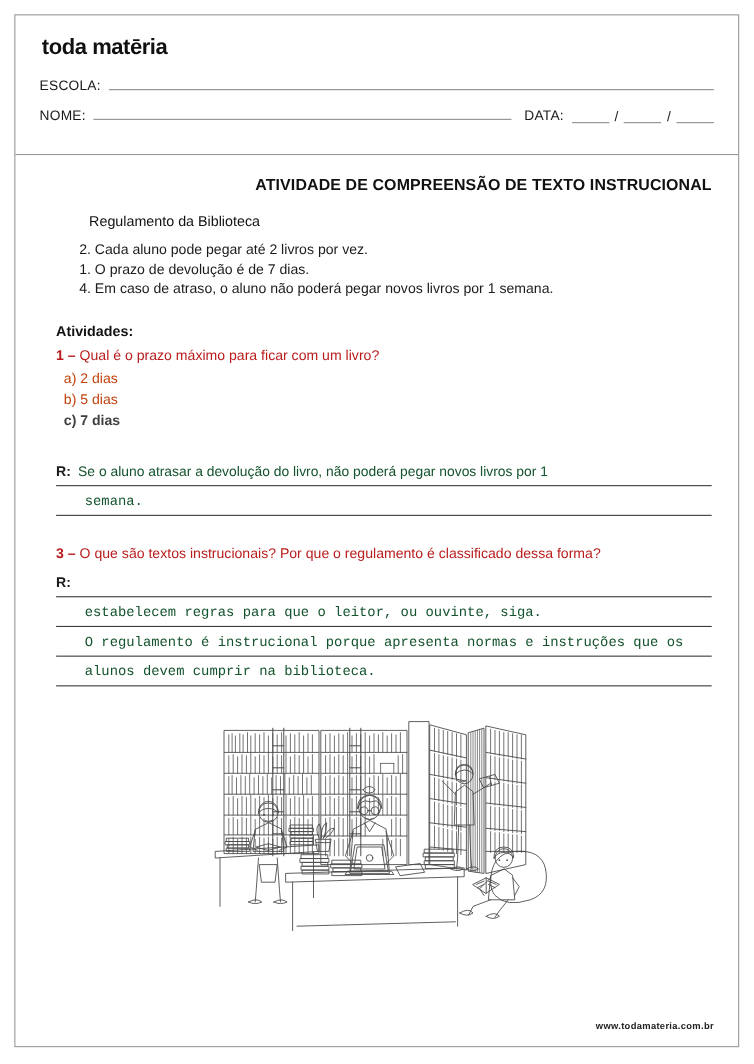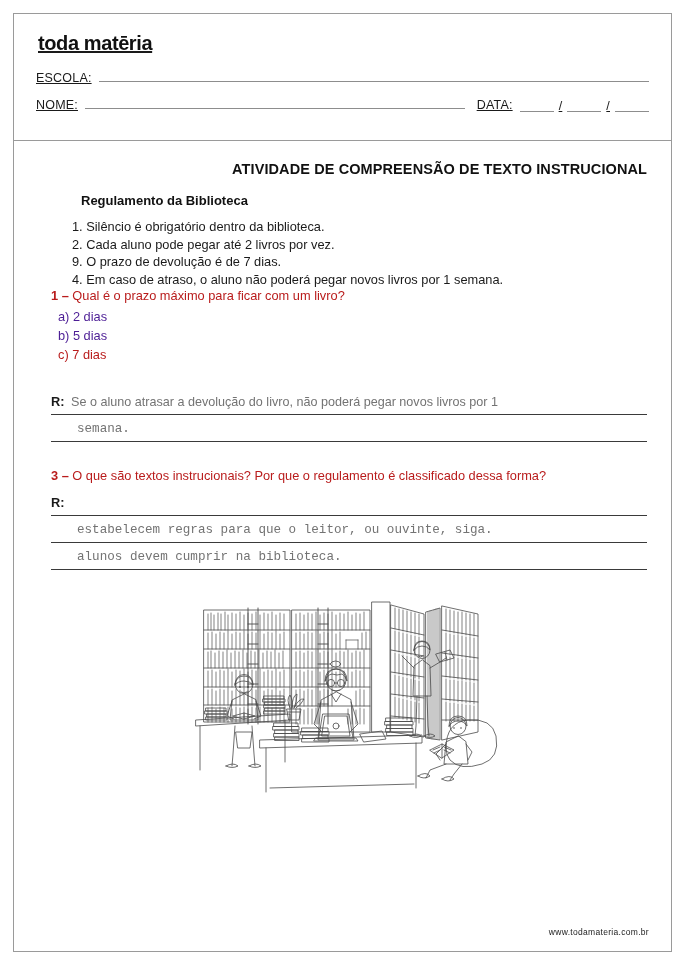--- a/index.html
+++ b/index.html
@@ -25,21 +25,20 @@
     height: 939px;
     border: 1px solid #9a9a9a;
     background: #fff;
   }
 
   
   .header {
     border-bottom: 1px solid #9a9a9a;
     padding: 16px 22px 12px 22px;
     height: 127px;
-    text-decoration: underline;
   }
   .logo {
     font-size: 20px;
     font-weight: bold;
     letter-spacing: -0.4px;
     color: #111;
     margin: 2px 0 16px 2px;
   }
   .field-row {
     display: flex;
@@ -84,21 +83,21 @@
   .title {
     text-align: right;
     font-size: 14.5px;
     font-weight: bold;
     letter-spacing: 0.1px;
     margin: 0 0 16px 0;
     color: #111;
   }
   .subtitle {
     font-size: 13px;
-    font-weight: bold;
+    font-weight: normal;
     margin: 0 0 10px 13px;
     color: #111;
     padding-left: 30px;
   }
   .rules-list {
     margin: 0 0 0 34px;
     font-size: 12.8px;
     line-height: 17.5px;
     color: #1a1a1a;
   }
@@ -114,25 +113,25 @@
   .question {
     font-size: 12.8px;
     margin: 0 0 6px 13px;
     color: #b91c1c;
   }
   .question .qnum { font-weight: bold; }
 
   .option {
     font-size: 12.8px;
     margin: 0 0 4px 20px;
-    color: #4c1d95;
+    color: #c2410c;
   }
   .option.answer {
-    color: #b91c1c;
-    font-weight: normal;
+    color: #404040;
+    font-weight: bold;
   }
 
   .q-block { margin-top: 26px; }
   .q-block.first { margin-top: 0; }
 
   
   .ans-line {
     position: relative;
     margin-left: 13px;
     height: 27px;
@@ -145,39 +144,39 @@
     font-size: 12.8px;
     font-weight: bold;
     color: #1a1a1a;
   }
   .ans-line .atext {
     position: absolute;
     left: 20px;
     right: 14px;
     bottom: 5px;
     font-size: 12.6px;
-    color: #737373;
+    color: #14532d;
     white-space: nowrap;
   }
   .ans-line .atext.indent { left: 26px; font-family: Liberation Mono, monospace; }
 
   
   .illustration {
     margin: 22px auto 0 auto;
     width: 330px;
     height: 205px;
   }
   .illustration svg { display: block; width: 100%; height: 100%; }
 
   .footer {
     position: absolute;
     right: 22px;
     bottom: 14px;
     font-size: 8.5px;
-    font-weight: normal;
+    font-weight: bold;
     letter-spacing: 0.3px;
     color: #222;
   }
 </style>
 </head>
 <body>
 
 <div class="page">
 
   <div class="header">
@@ -202,26 +201,26 @@
     </div>
   </div>
 
   <div class="content">
 
     <div class="title">ATIVIDADE DE COMPREENSÃO DE TEXTO INSTRUCIONAL</div>
 
     <div class="subtitle">Regulamento da Biblioteca</div>
 
     <div class="rules-list">
-      <div>1. Silêncio é obrigatório dentro da biblioteca.</div>
       <div>2. Cada aluno pode pegar até 2 livros por vez.</div>
-      <div>9. O prazo de devolução é de 7 dias.</div>
+      <div>1. O prazo de devolução é de 7 dias.</div>
       <div>4. Em caso de atraso, o aluno não poderá pegar novos livros por 1 semana.</div>
     </div>
 
+    <div class="section-label">Atividades:</div>
 
     <div class="q-block first">
       <div class="question">
         <span class="qnum">1 –</span>
         <span>Qual é o prazo máximo para ficar com um livro?</span>
       </div>
       <div class="option">a) 2 dias</div>
       <div class="option">b) 5 dias</div>
       <div class="option answer">c) 7 dias</div>
     </div>
@@ -239,20 +238,23 @@
     <div class="q-block">
       <div class="question">
         <span class="qnum">3 –</span>
         <span>O que são textos instrucionais? Por que o regulamento é classificado dessa forma?</span>
       </div>
       <div class="ans-line">
         <span class="rlabel">R:</span>
       </div>
       <div class="ans-line">
         <span class="atext indent">estabelecem regras para que o leitor, ou ouvinte, siga.</span>
+      </div>
+      <div class="ans-line">
+        <span class="atext indent">O regulamento é instrucional porque apresenta normas e instruções que os</span>
       </div>
       <div class="ans-line">
         <span class="atext indent">alunos devem cumprir na biblioteca.</span>
       </div>
     </div>
 
     <div class="illustration">
       <svg viewBox="0 0 330 205" xmlns="http://www.w3.org/2000/svg" fill="none" stroke="#4a4a4a" stroke-width="0.8" stroke-linecap="round" stroke-linejoin="round">
 
         <g>

